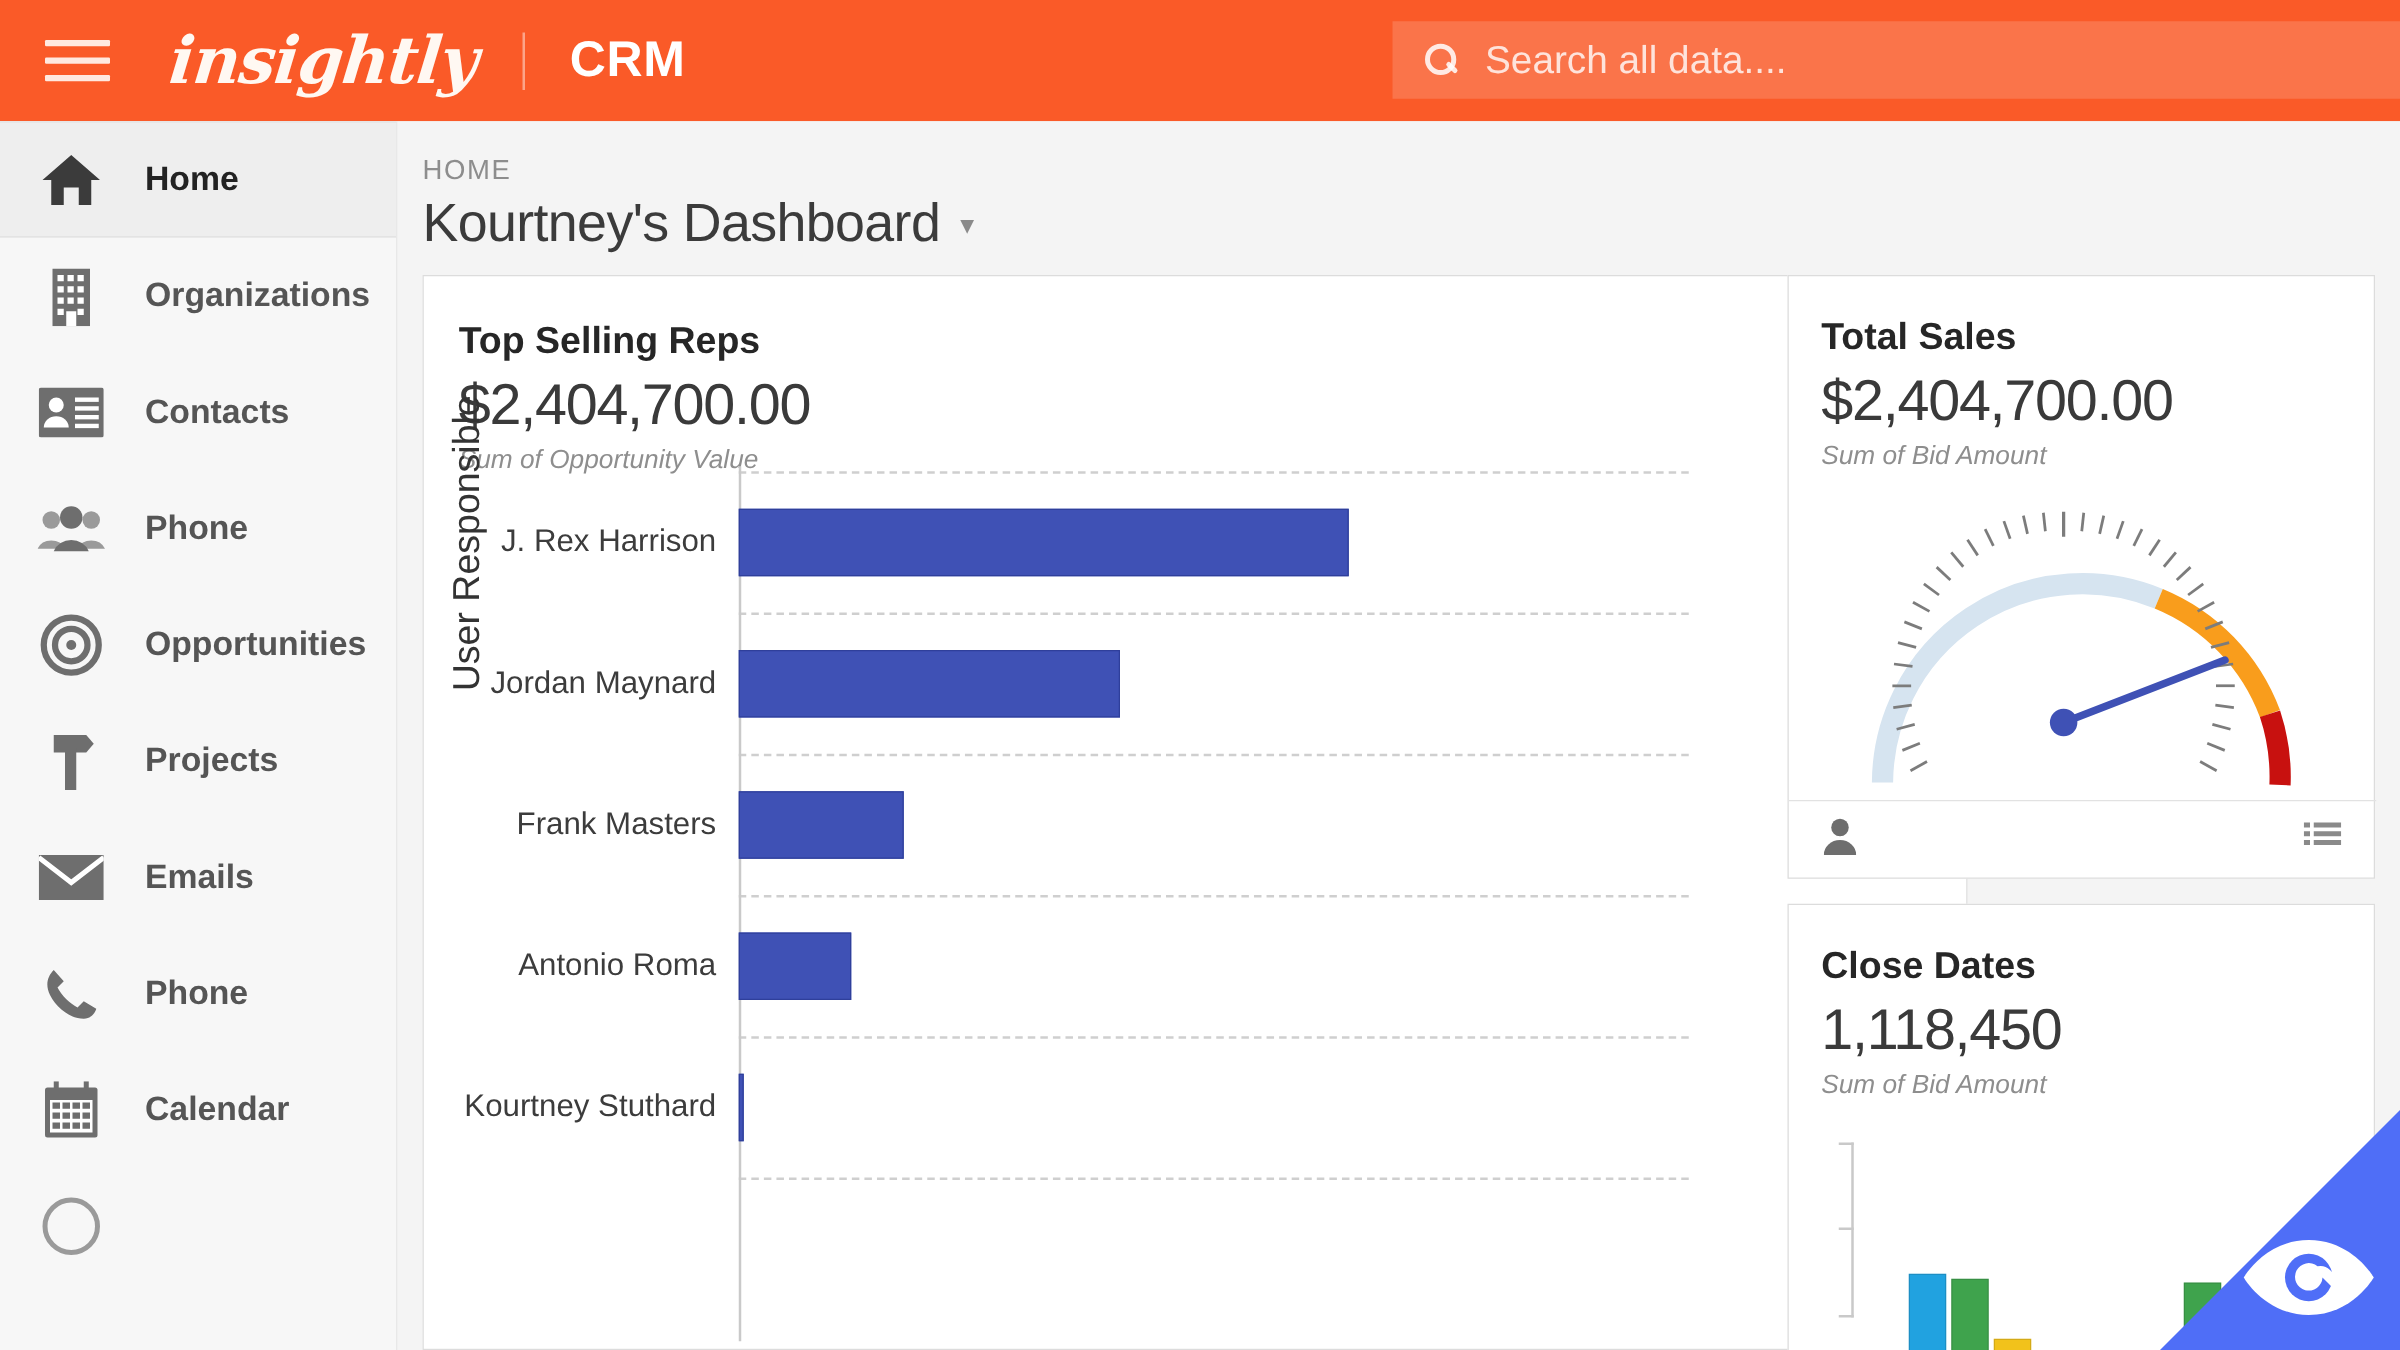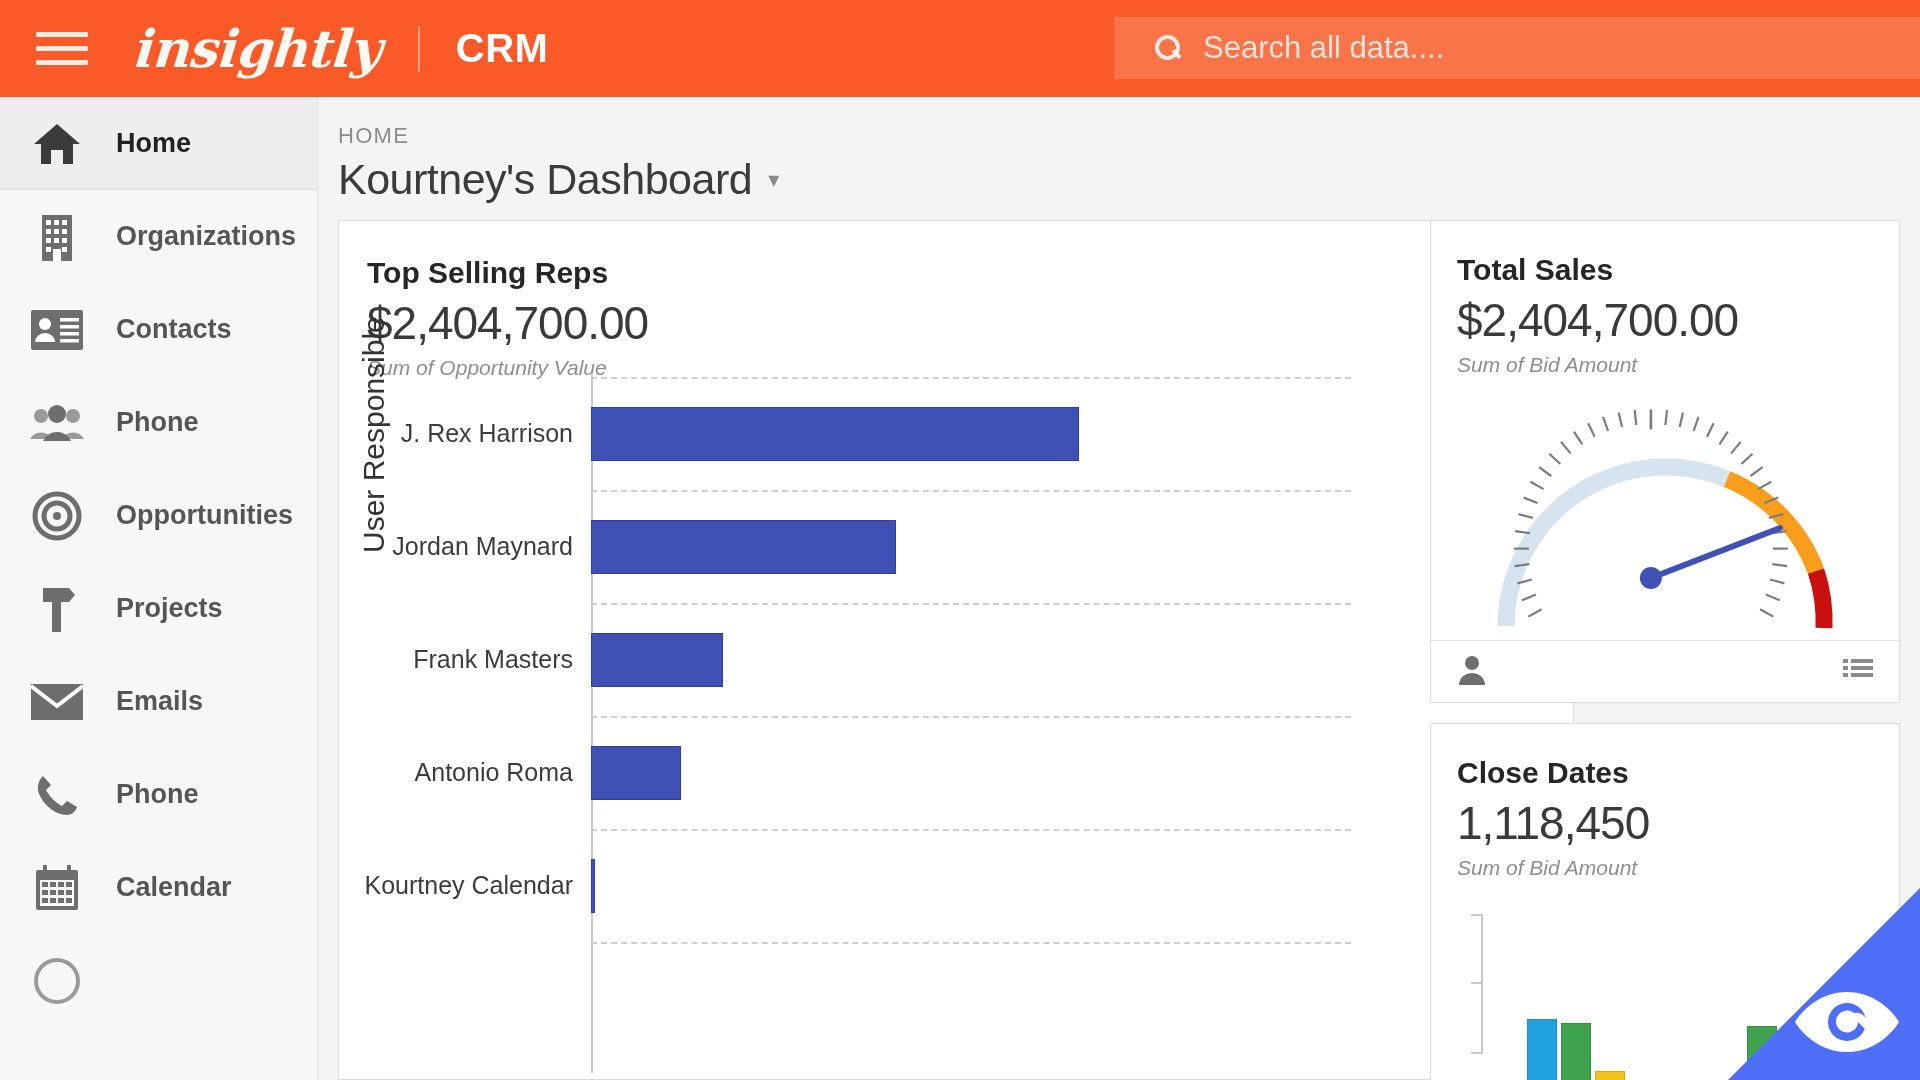--- a/index.html
+++ b/index.html
@@ -46,21 +46,21 @@
     margin-left: 36px;
     font-size: 40px;
     font-weight: bold;
     color: #ffffff;
     letter-spacing: 0.5px;
   }
   .searchbox {
     position: absolute; left: 1114px; top: 17px;
     width: 806px; height: 62px;
     background: rgba(255,255,255,0.16);
-    display: flex; align-items: center; padding-left: 15px;
+    display: flex; align-items: center;
   }
   .search-icon {
     margin-left: 26px; margin-right: 22px;
     width: 26px; height: 26px; position: relative;
     flex: 0 0 auto;
   }
   .search-icon::before {
     content: ""; position: absolute;
     left: 0; top: 0; width: 17px; height: 17px;
     border: 4px solid rgba(255,255,255,0.85);
@@ -433,21 +433,21 @@
         </div>
 
         <div class="bar-row" style="top:343px;">
           <div class="bar-label">Antonio Roma</div>
           <div class="bar-track">
             <div class="bar-fill" style="width:11.0%"></div>
           </div>
         </div>
 
         <div class="bar-row" style="top:456px;">
-          <div class="bar-label">Kourtney Calendar</div>
+          <div class="bar-label">Kourtney Stuthard</div>
           <div class="bar-track">
             <div class="bar-fill" style="width:0.5%"></div>
           </div>
         </div>
       </div>
     </div>
 
     <div class="card" id="card-total-sales">
       <div class="card-head-small">
         <div class="card-title">Total Sales</div>

